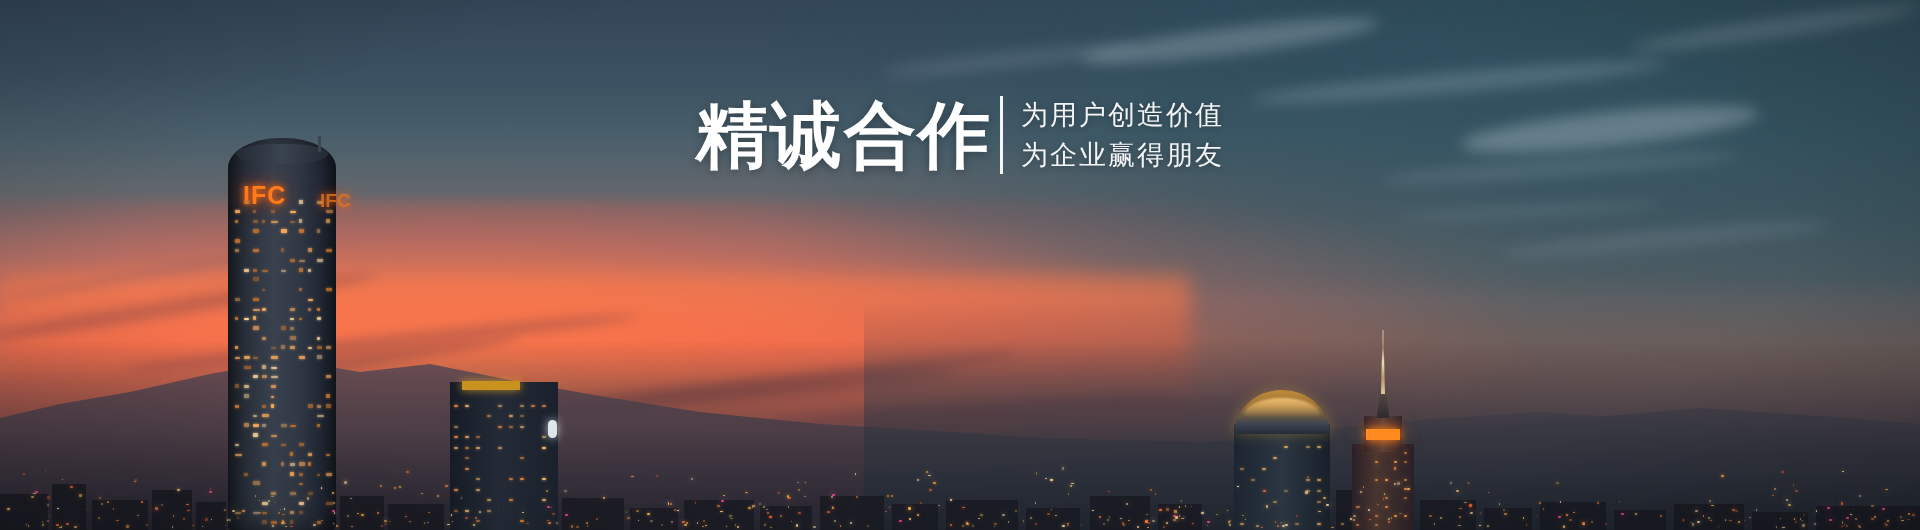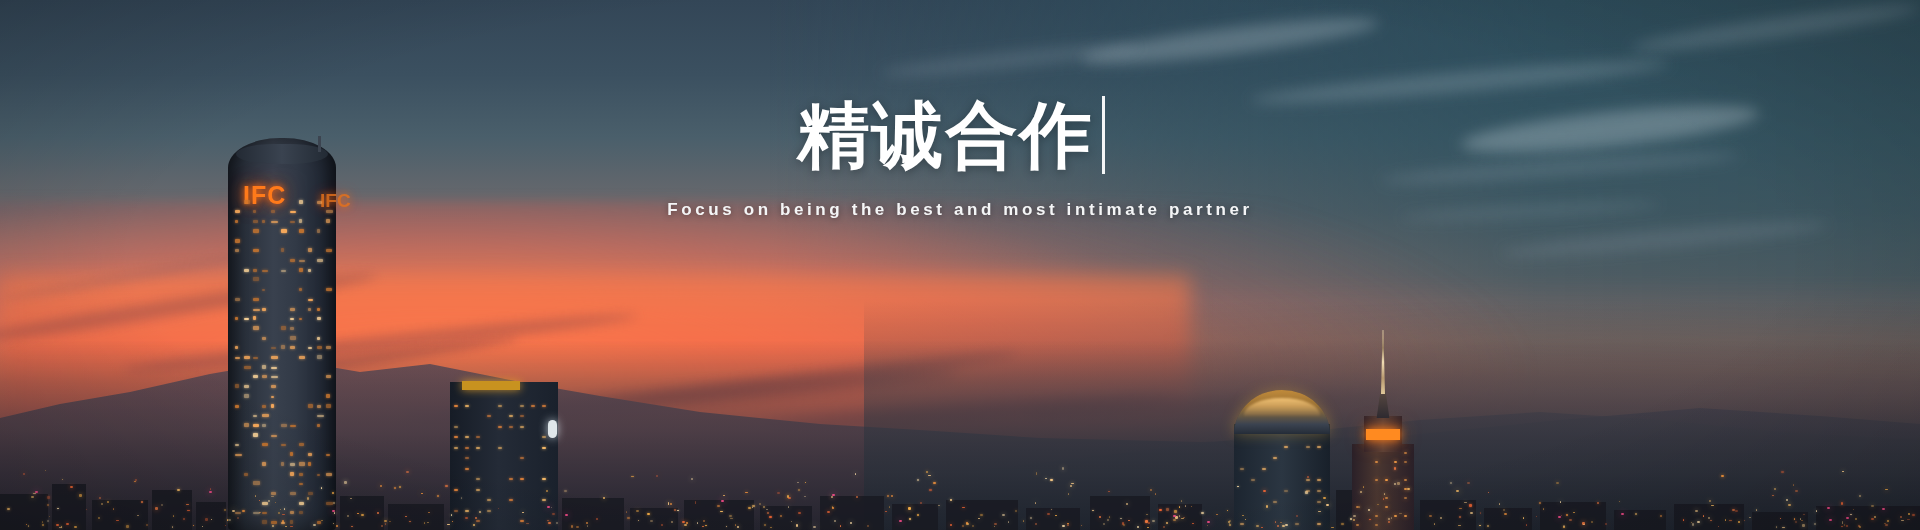--- a/index.html
+++ b/index.html
@@ -1036,21 +1036,22 @@
 
   <div class="vignette"></div>
 
   <div class="content">
 
     <div class="headline-row">
       <div class="headline-inner">
         <div class="title-main">精诚合作</div>
         <div class="divider"></div>
         <div class="subcol">
+          <span>为用户创造价值</span>
+          <span>为企业赢得朋友</span>
         </div>
       </div>
     </div>
 
-    <div class="tagline-en">Focus on being the best and most intimate partner</div>
 
   </div>
 
 </div>
 
 </body></html>

